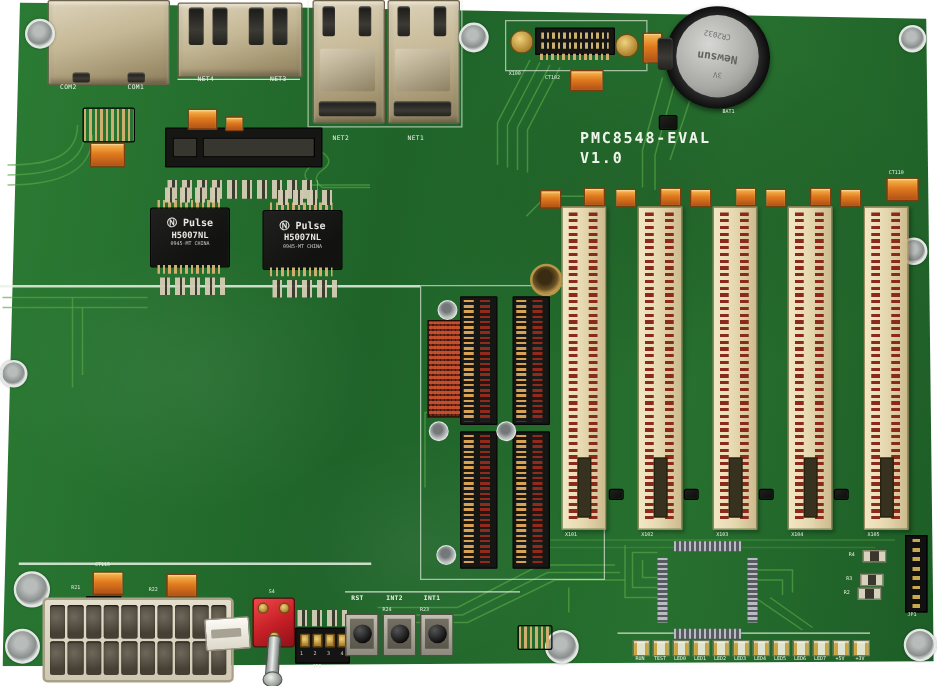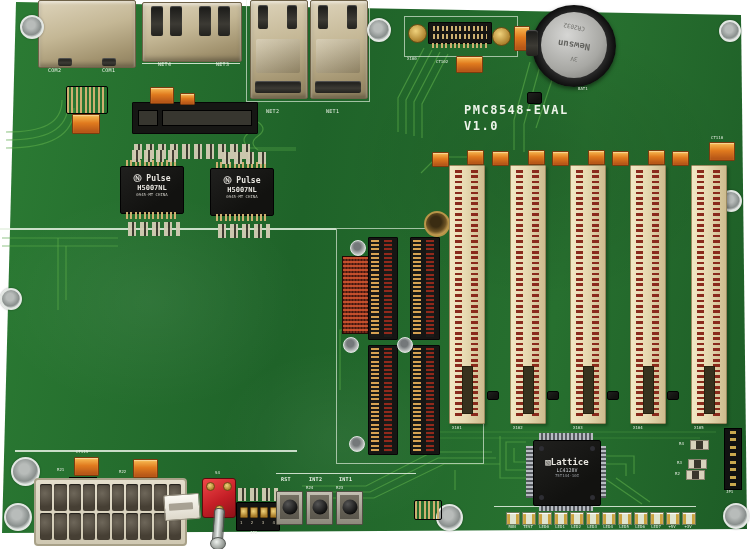--- a/index.html
+++ b/index.html
@@ -283,29 +283,20 @@
   <div class="abs lbl4" style="left:711px;top:136px">CT110</div>
   <div class="abs ic" style="left:487px;top:391px;width:10px;height:7px"></div>
   <div class="abs ic" style="left:547px;top:391px;width:10px;height:7px"></div>
   <div class="abs ic" style="left:607px;top:391px;width:10px;height:7px"></div>
   <div class="abs ic" style="left:667px;top:391px;width:10px;height:7px"></div>
 
   <div class="abs latpins" style="left:539px;top:433px;width:54px;height:8px"></div>
   <div class="abs latpins" style="left:539px;top:503px;width:54px;height:8px"></div>
   <div class="abs latpinsv" style="left:526px;top:446px;width:8px;height:52px"></div>
   <div class="abs latpinsv" style="left:598px;top:446px;width:8px;height:52px"></div>
-  <div class="abs ic" style="left:533px;top:440px;width:66px;height:64px;text-align:center">
-    <div style="margin-top:16px;font-size:9px;font-weight:bold">▧<span>Lattice</span></div>
-    <div style="font-size:5px;color:#c8cbd0">LC4128V</div>
-    <div style="font-size:4px;color:#9ea2a8">75T144-10I</div>
-    <div class="abs" style="left:5px;top:5px;width:5px;height:5px;border-radius:50%;background:#2e2e34"></div>
-    <div class="abs" style="right:5px;top:5px;width:5px;height:5px;border-radius:50%;background:#2e2e34"></div>
-    <div class="abs" style="left:5px;bottom:5px;width:5px;height:5px;border-radius:50%;background:#2e2e34"></div>
-    <div class="abs" style="right:5px;bottom:5px;width:5px;height:5px;border-radius:50%;background:#2e2e34"></div>
-  </div>
 
   <div class="abs led" style="left:506px;top:512px;width:12px;height:11px"></div>
   <div class="abs led" style="left:522px;top:512px;width:12px;height:11px"></div>
   <div class="abs led" style="left:538px;top:512px;width:12px;height:11px"></div>
   <div class="abs led" style="left:554px;top:512px;width:12px;height:11px"></div>
   <div class="abs led" style="left:570px;top:512px;width:12px;height:11px"></div>
   <div class="abs led" style="left:586px;top:512px;width:12px;height:11px"></div>
   <div class="abs led" style="left:602px;top:512px;width:12px;height:11px"></div>
   <div class="abs led" style="left:618px;top:512px;width:12px;height:11px"></div>
   <div class="abs led" style="left:634px;top:512px;width:12px;height:11px"></div>

